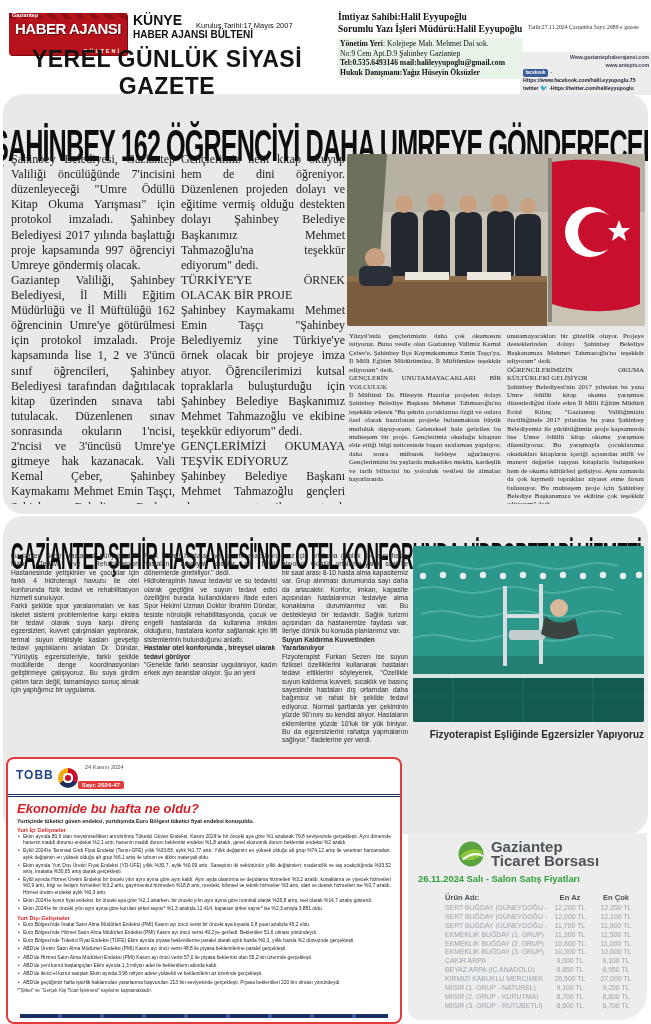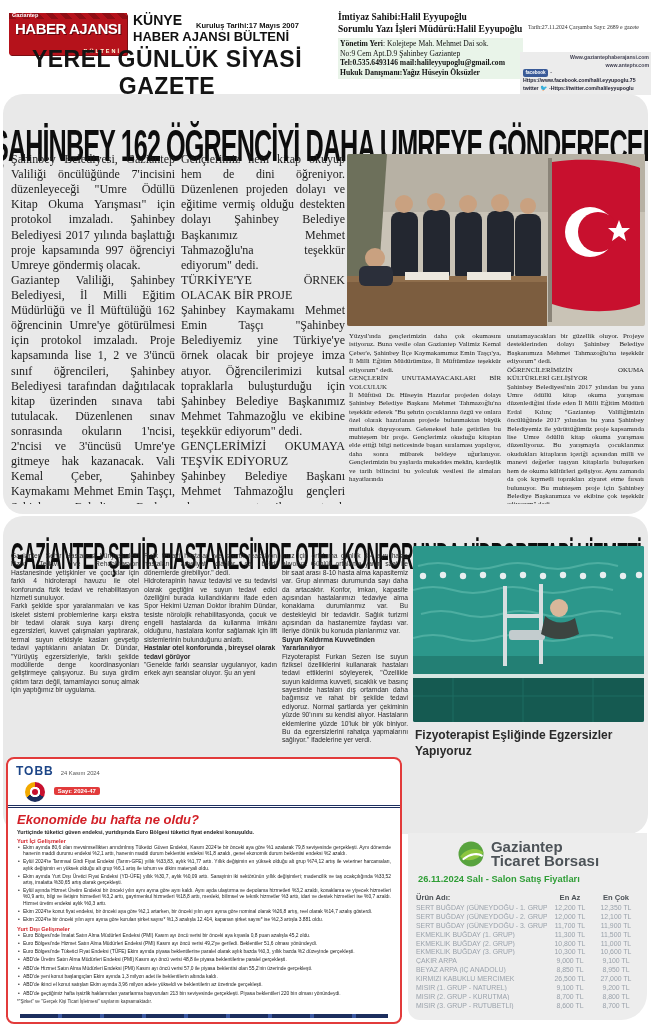--- a/index.html
+++ b/index.html
@@ -9,22 +9,22 @@
   .mast{position:absolute;left:0;top:0;width:651px;height:94px;}
   .flag-box{position:absolute;left:9px;top:13px;width:118px;height:42px;background:#b5121b;
             border-radius:2px;box-shadow:1px 1px 0 #7a0d12;}
   .flag-box:before{content:"";position:absolute;left:0;top:0;right:0;height:6px;
       background:repeating-linear-gradient(45deg,#8f0e15 0 5px,#b5121b 5px 10px);}
   .flag-region{position:absolute;left:3px;top:-1px;font-size:5.5px;color:#fff;font-weight:bold;z-index:2;}
   .flag-title{position:absolute;left:0;right:0;top:7px;text-align:center;color:#fff;font-weight:900;
       font-size:15px;letter-spacing:-0.5px;text-shadow:1px 1px 0 #5c090d;}
   .flag-sub{position:absolute;right:6px;bottom:1px;color:#ffd;font-size:5.5px;font-weight:bold;letter-spacing:2px;}
   .kunye-word{position:absolute;left:133px;top:12px;font-weight:900;font-size:14px;}
-  .founded{position:absolute;left:196px;top:21px;font-weight:bold;font-size:7.5px;text-align:center;}
-  .bulletin{position:absolute;left:133px;top:29px;font-weight:900;font-size:13px;}
+  .founded{position:absolute;left:196px;top:21px;font-weight:normal;font-size:7.5px;text-align:center;}
+  .bulletin{position:absolute;left:133px;top:29px;font-weight:900;font-size:10px;}
   .tagline{position:absolute;left:2px;top:46px;width:330px;text-align:center;font-weight:900;
       font-size:23px;letter-spacing:0.5px;color:#141414;}
   .subscription{position:absolute;left:30px;top:75px;width:272px;background:#e4f1e2;
       text-align:center;font-weight:bold;font-size:8.5px;padding:2px 0;color:#222;}
   .info{position:absolute;left:338px;top:12px;width:185px;font-family:"Liberation Serif",serif;}
   .info .b{font-weight:bold;font-size:9.5px;line-height:1.25;}
   .addr{background:#e9f4e9;margin-top:2px;padding:1px 2px;font-size:7.6px;line-height:1.3;}
   .addr .bb{font-weight:bold;}
   .issue-line{position:absolute;left:528px;top:24px;width:118px;font-size:5.8px;color:#333;
       font-family:"Liberation Serif",serif;}
@@ -42,28 +42,28 @@
   .headline{position:absolute;left:50%;white-space:nowrap;font-weight:900;color:#0d0d0d;
       font-family:"Liberation Sans",sans-serif;letter-spacing:-1px;}
   .hl1{top:8px;font-size:28px;transform:translateX(-50%) scale(0.9,1.6);transform-origin:center top;}
   .hl2{top:3px;font-size:24px;transform:translateX(-50%) scale(0.72,1.55);transform-origin:center top;}
   .col{position:absolute;text-align:justify;overflow:hidden;white-space:pre-line;color:#1c1c1c;}
   .serif{font-family:"Liberation Serif",serif;font-size:12px;line-height:1.26;}
   .serif.small{font-size:6.9px;line-height:1.22;}
   .sans{font-family:"Liberation Sans",sans-serif;font-size:6.7px;line-height:1.25;color:#2a2a2a;}
   .boldline{font-weight:bold;white-space:pre-line;text-align:left;}
   .photo{position:absolute;overflow:hidden;border-radius:2px;}
-  .cap{position:absolute;font-size:12px;line-height:1.3;color:#2a2a2a;}
+  .cap{position:absolute;font-size:10px;line-height:1.3;color:#2a2a2a;text-align:right;}
   .cap .t{font-weight:bold;margin-bottom:1px;white-space:pre-line;}
   .cap .x{white-space:pre-line;}
   
   .tobb{position:absolute;left:6px;top:757px;width:392px;height:263px;background:#fff;
       border:2px solid #e23b3b;border-radius:8px;overflow:hidden;}
   .tobb-head{display:flex;align-items:center;padding:5px 8px 3px;border-bottom:3px double #1c2e5e;}
-  .tobb-logo{display:flex;align-items:center;gap:4px;flex-direction:column;}
+  .tobb-logo{display:flex;align-items:flex-start;gap:4px;}
   .tobb-word{color:#1c4587;font-weight:900;font-size:12px;letter-spacing:1px;}
   .tobb-emblem{width:20px;height:20px;border-radius:50%;
       background:radial-gradient(circle at center,#fff 0 36%,transparent 37%),
                  conic-gradient(#c8102e 0 33%,#1c2e5e 33% 66%,#f2a900 66% 100%);
       position:relative;}
   .tobb-emblem:after{content:"";position:absolute;left:7px;top:7px;width:6px;height:6px;
       border-radius:50%;background:#c8102e;}
   .tobb-mid{flex:1;padding-left:10px;}
   .tobb-title{font-weight:bold;font-size:9.2px;color:#222;}
   .tobb-period{font-size:5.8px;color:#444;margin-top:1px;}
@@ -81,21 +81,21 @@
   .tobb-foot{font-size:4.6px;color:#333;margin:2px 9px 0;}
   .tobb-bar{position:absolute;left:12px;right:12px;bottom:4px;height:4px;background:#1c2e5e;
       background-image:repeating-linear-gradient(90deg,transparent 0 38px,#3a57a0 38px 42px);}
   
   .borsa{position:absolute;left:408px;top:833px;width:239px;height:187px;background:#ededed;
       border-radius:0 0 26px 12px;padding:4px 8px 0 8px;box-sizing:border-box;}
   .borsa-logo{display:flex;align-items:center;justify-content:center;gap:5px;margin-top:2px;}
   .borsa-name{color:#4d5358;font-weight:bold;font-size:15px;line-height:0.95;
       font-family:"Liberation Sans",sans-serif;}
   .borsa-date{color:#2f9e36;font-weight:bold;font-size:9.3px;margin:5px 0 9px 2px;}
-  .brow{display:flex;font-size:6.9px;color:#9aa2ab;margin-bottom:1.9px;}
+  .brow{display:flex;font-size:6.9px;color:#9aa2ab;margin-bottom:1.9px;margin-left:29px;}
   .brow .n{flex:1;overflow:hidden;white-space:nowrap;}
   .brow .a,.brow .c{width:46px;text-align:center;}
   .bhead{font-weight:bold;color:#4d5358;font-size:7.6px;margin-bottom:2px;}
 </style>
 </head>
 <body>
 
 <div class="page">
 
   <header class="mast">

